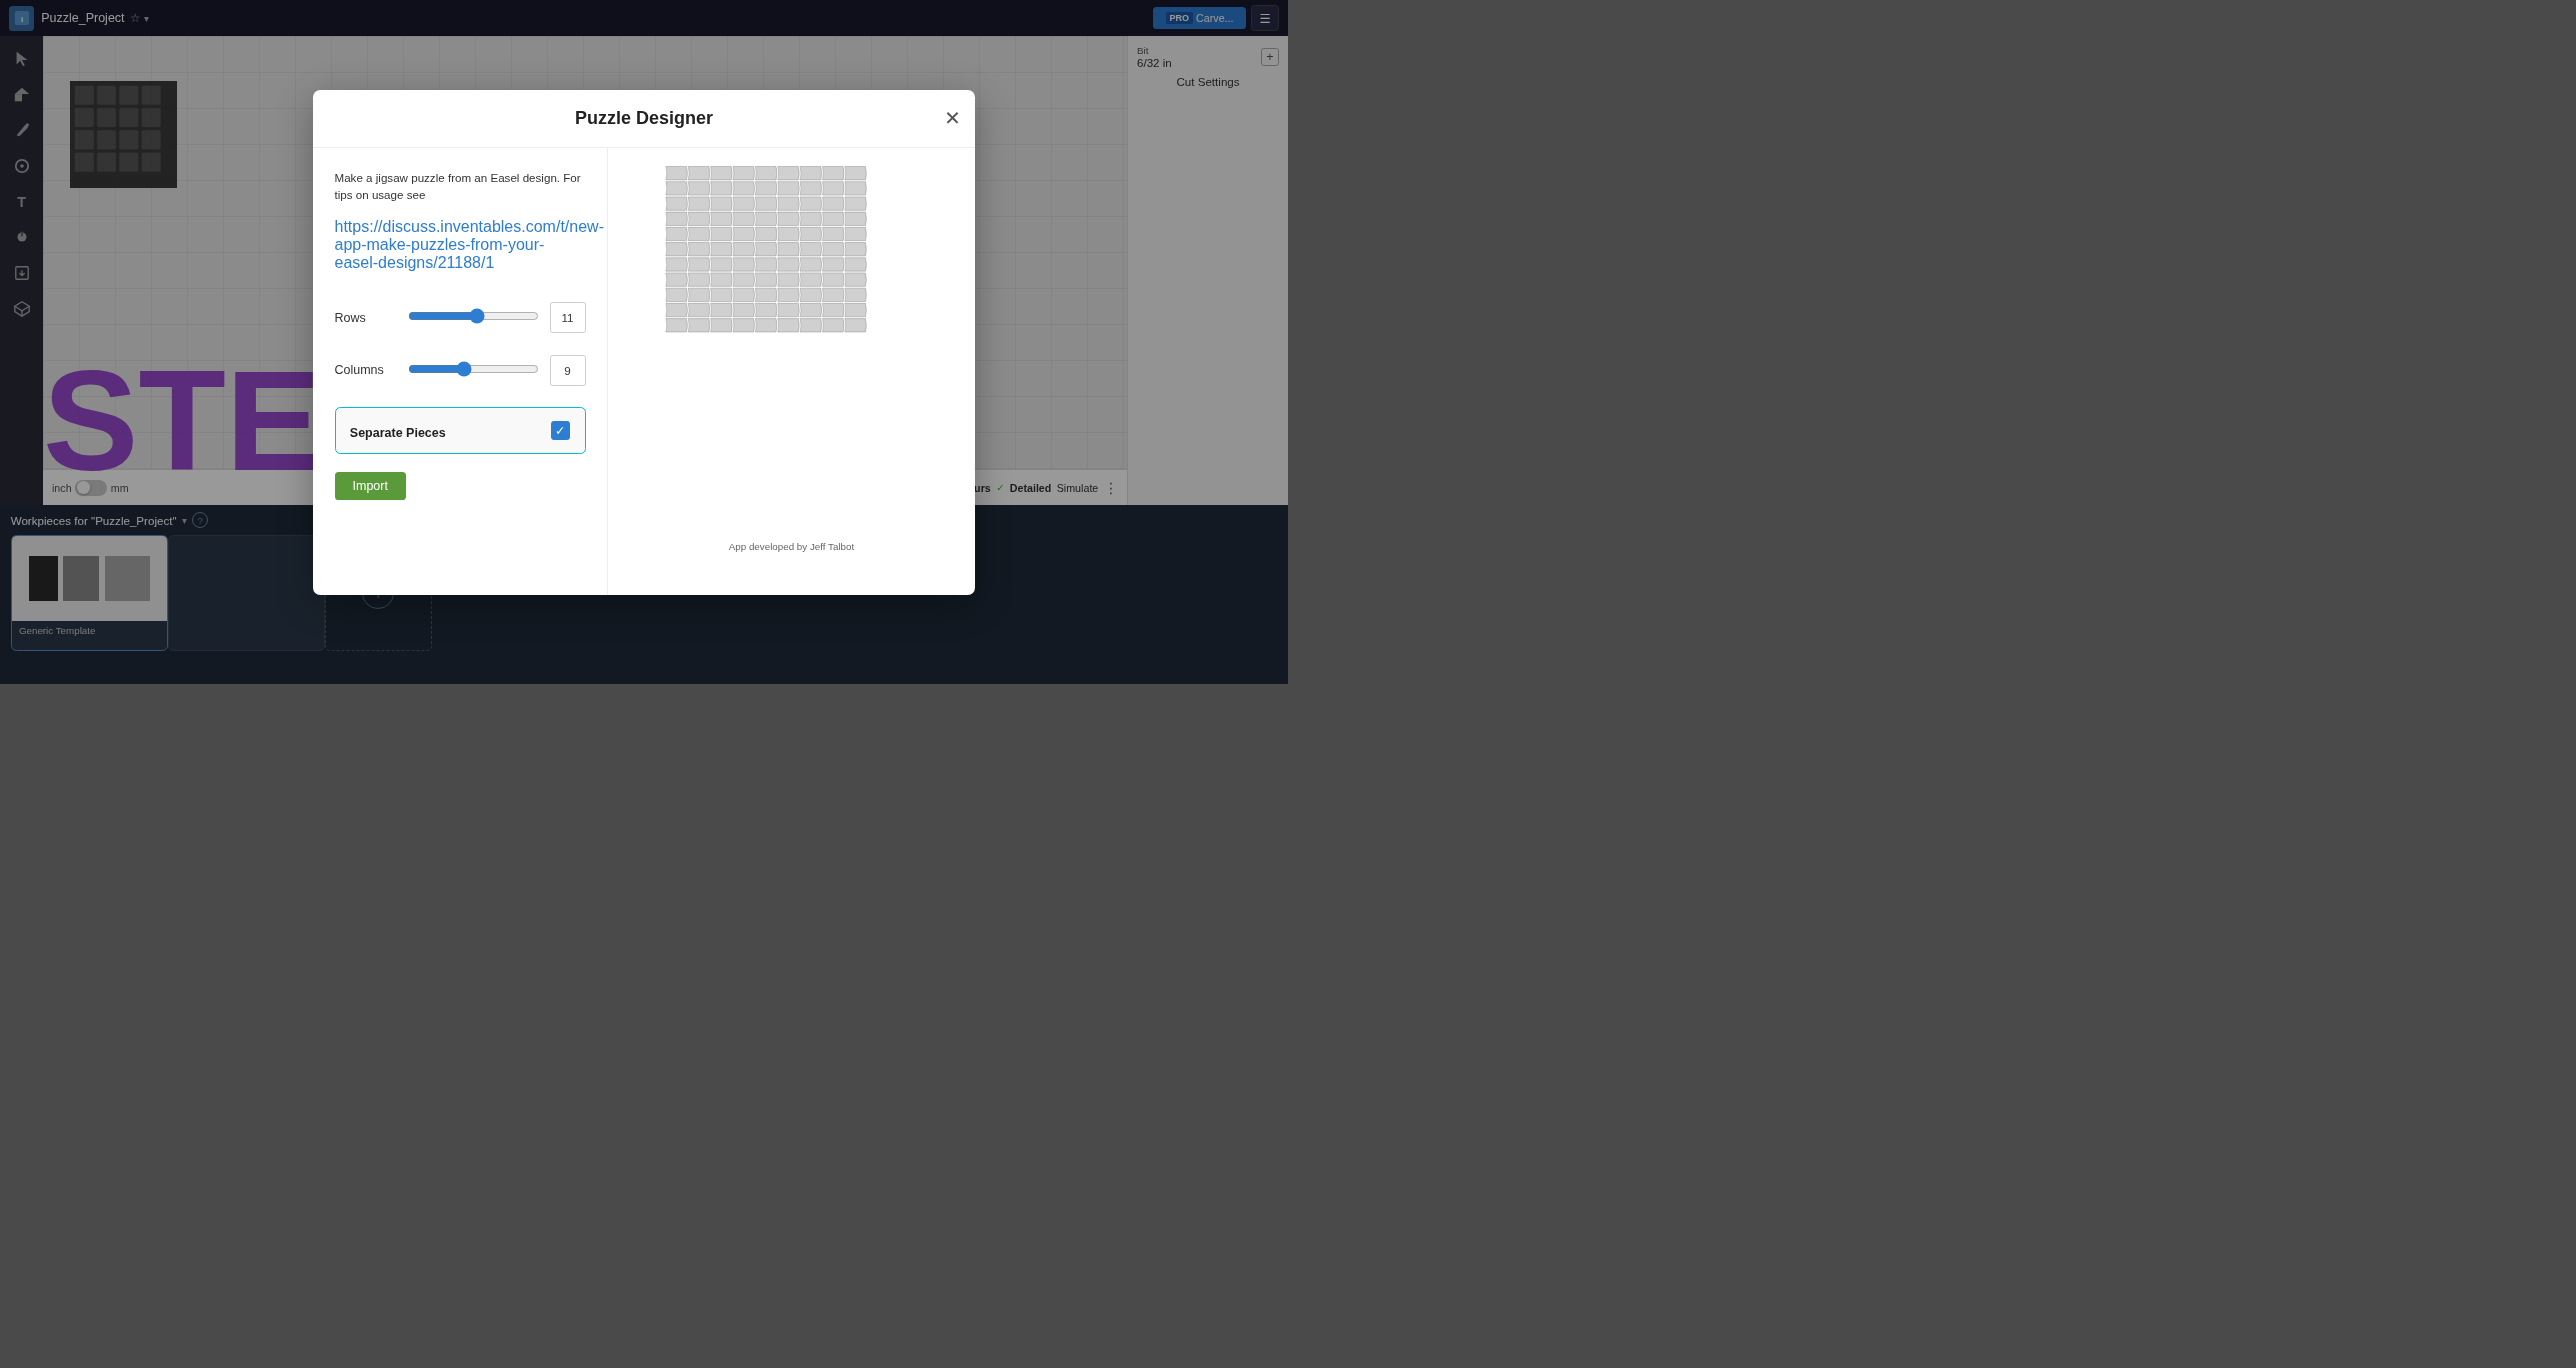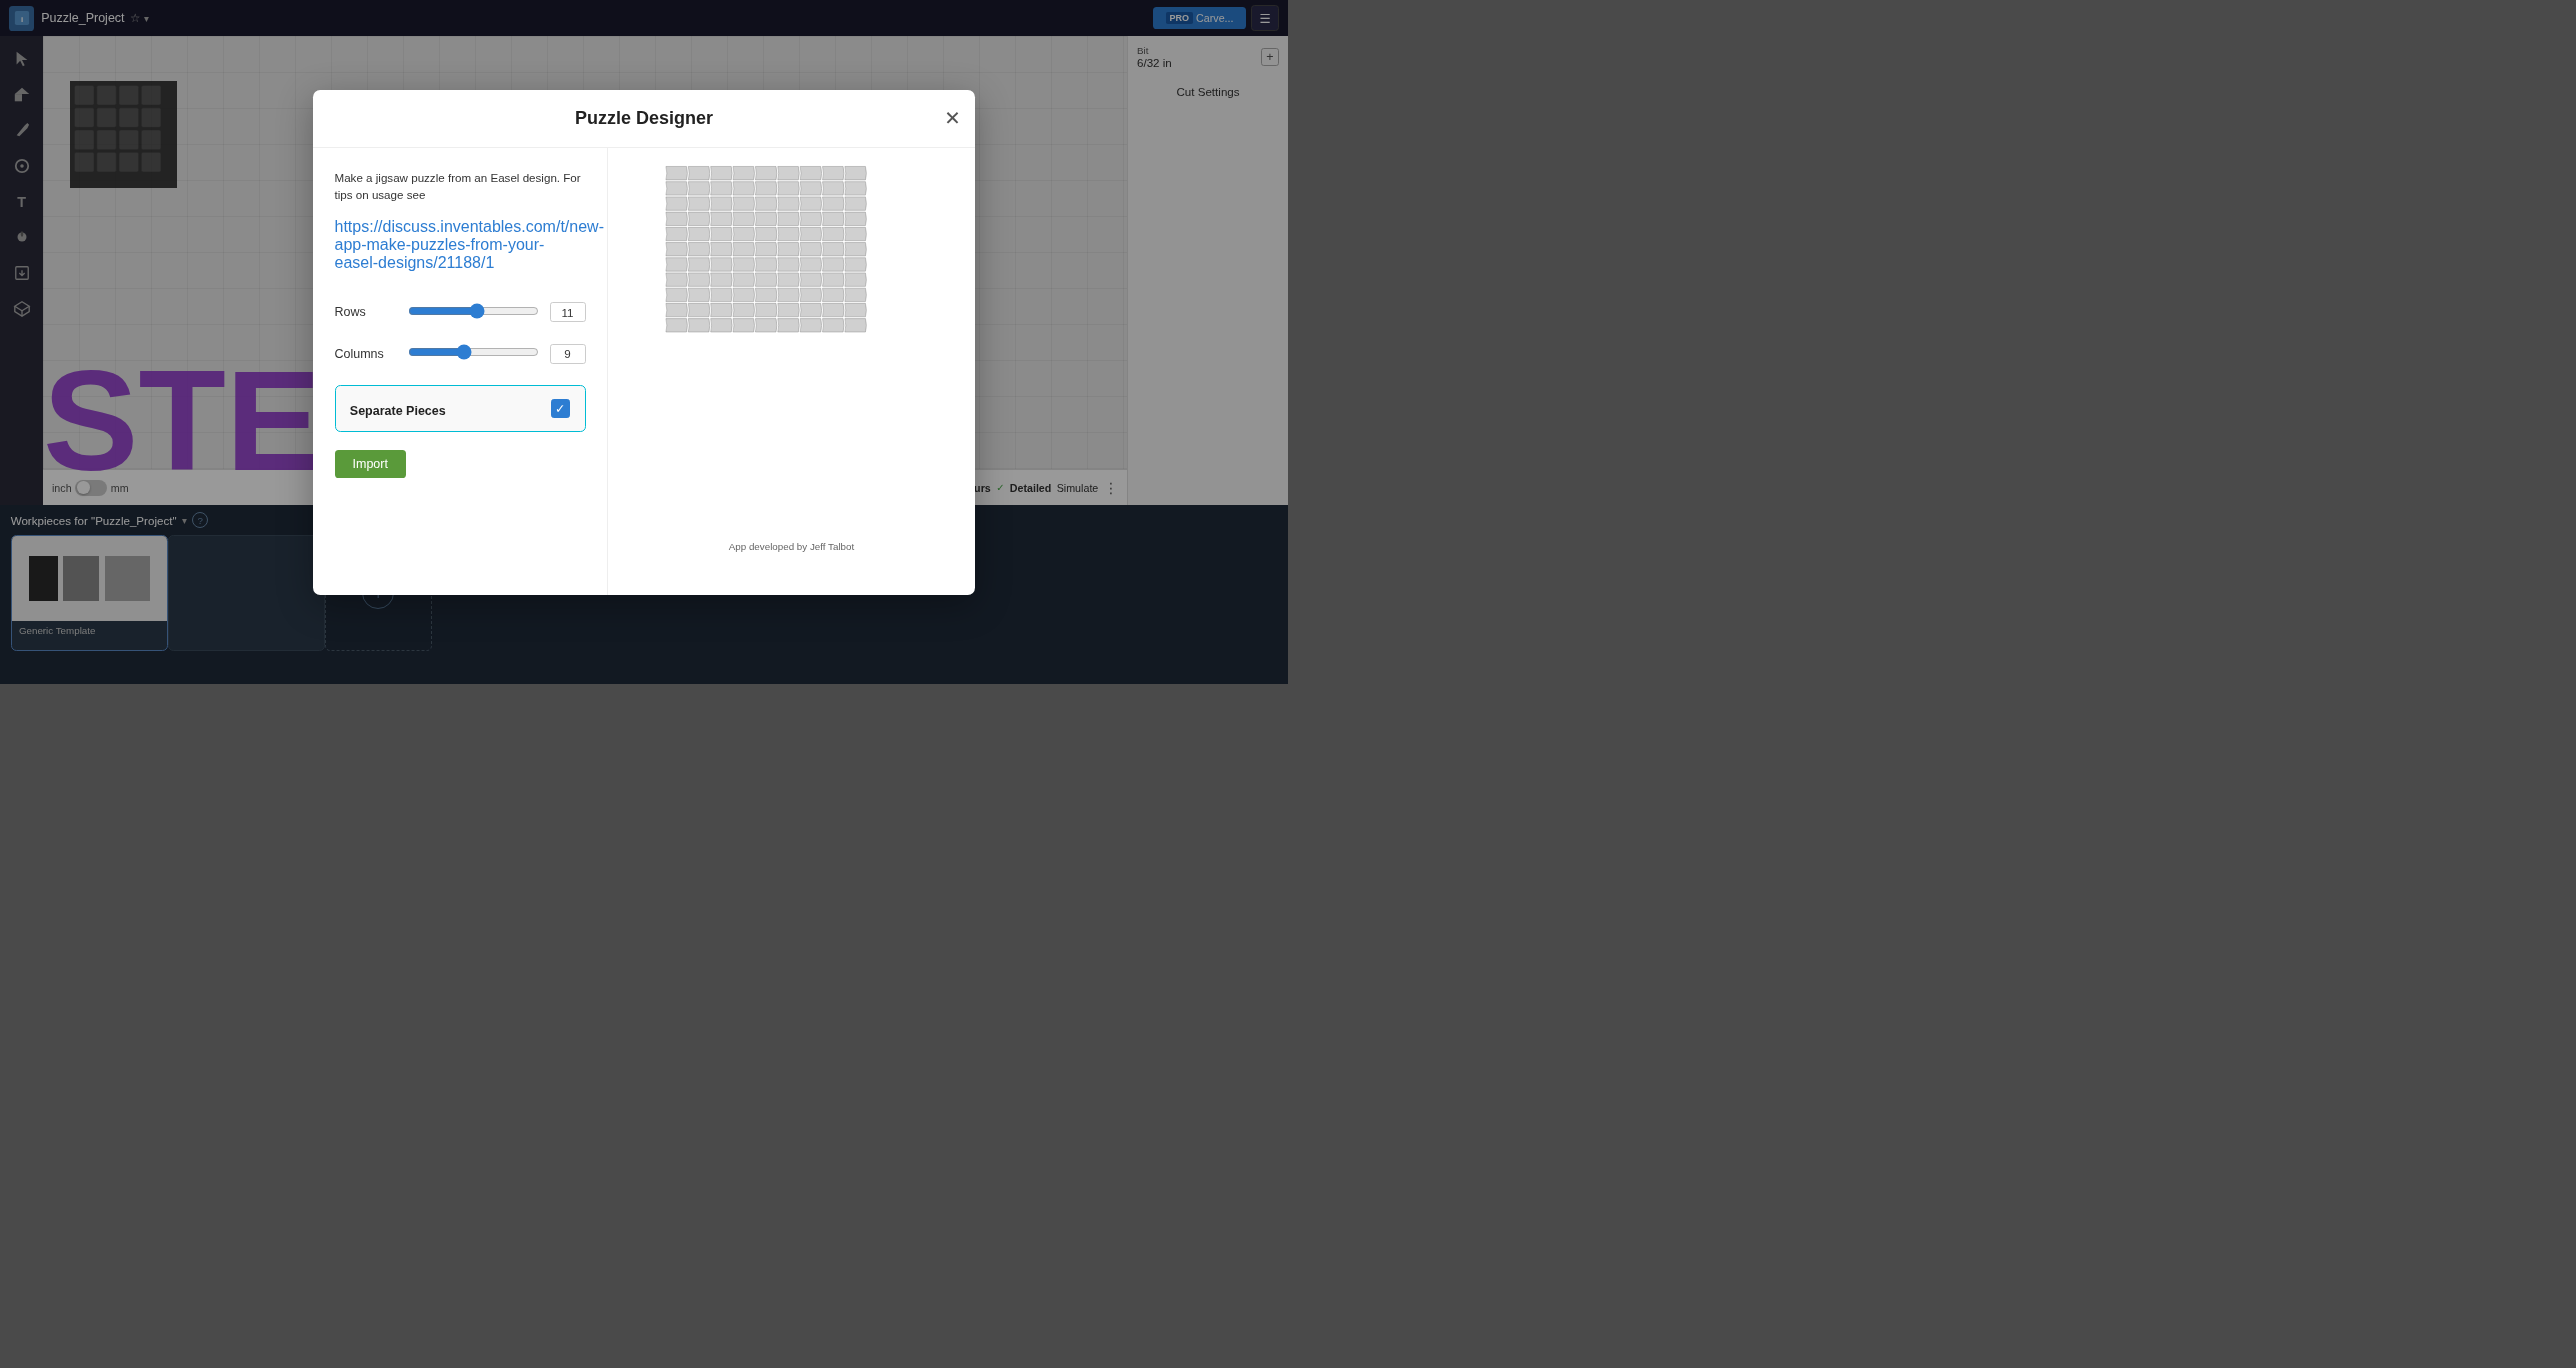--- a/index.html
+++ b/index.html
@@ -32,21 +32,21 @@
       background: #f5f5f5; border-left: 0.9px solid #ddd; z-index: 5;
       display: flex; flex-direction: column; align-items: center; padding-top: 9px;
     }
     .bit-label { font-size: 9.8px; color: #555; }
     .bit-value { font-size: 11.6px; color: #333; font-weight: 500; }
     .cut-settings-btn {
       background: none; border: none; color: #333; font-size: 11.6px;
       cursor: pointer; padding: 3.6px 7.2px; font-weight: 500;
     }
     .right-panel-header {
-      display: flex; align-items: center; gap: 5.4px; width: 100%; padding: 0 9px; margin-bottom: 12px;
+      display: flex; align-items: center; gap: 5.4px; width: 100%; padding: 0 9px; margin-bottom: 2px;
     }
     .plus-btn {
       background: none; border: 0.9px solid #aaa; border-radius: 2.7px;
       width: 18px; height: 18px; display: flex; align-items: center; justify-content: center;
       cursor: pointer; font-size: 12.5px; color: #555;
     }
 
     
     .left-sidebar {
       position: absolute; top: 36px; left: 0; width: 43px; height: 501px;
@@ -202,21 +202,21 @@
 
     .control-row {
       display: flex; align-items: center; margin-bottom: 21.5px; gap: 10.7px;
     }
     .control-label { font-size: 12.5px; color: #333; font-weight: 500; width: 63px; flex-shrink: 0; }
     .slider-container { flex: 1; position: relative; }
     input[type=range] {
       width: 100%; accent-color: #2d7dd2; cursor: pointer;
     }
     .slider-value {
-      width: 36px; height: 20px; border: 0.9px solid #ccc; border-radius: 2.7px;
+      width: 36px; height: 31px; border: 0.9px solid #ccc; border-radius: 2.7px;
       text-align: center; font-size: 11.6px; color: #333;
     }
 
     .separate-pieces-box {
       border: 1.8px solid #00bcd4; border-radius: 5.4px; padding: 12.5px 14.3px;
       display: flex; align-items: flex-end; justify-content: space-between;
       background: #f9f9f9; margin-bottom: 18px;
     }
     .separate-label { font-size: 12.5px; font-weight: 600; color: #222; }
     .checkbox-blue {

